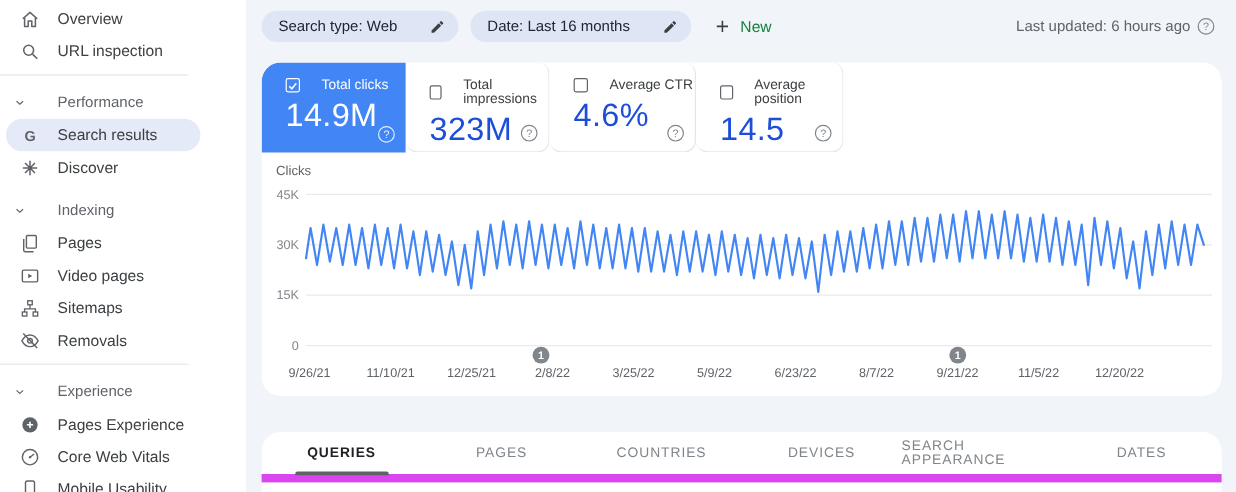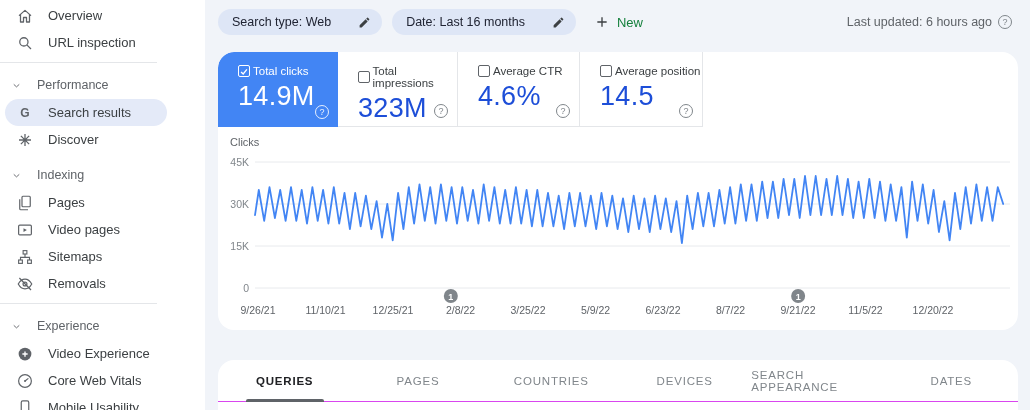--- a/index.html
+++ b/index.html
@@ -5,21 +5,21 @@
   * { margin:0; padding:0; box-sizing:border-box; }
   body { background:#fff; font-family:"Liberation Sans", sans-serif; }
   #app { position:relative; width:1030px; height:410px; display:flex; background:#fff; overflow:hidden; }
 
   
   #sidebar { width:205px; background:#fff; padding-top:2px; flex-shrink:0; }
   .side-item { display:flex; align-items:center; height:27px; width:162px; margin-left:5px;
                border-radius:14px; padding-left:11px; gap:14px; font-size:13px; color:#3c4043; cursor:pointer; }
   .side-item.active { background:#e4eaf8; }
   .side-icon { width:18px; height:18px; display:flex; align-items:center; justify-content:center; flex-shrink:0; }
-  .side-section { display:flex; align-items:center; height:26px; margin:9px 0 1px 7px; gap:12px;
+  .side-section { display:flex; align-items:center; height:26px; margin:9px 0 1px 7px; gap:23px;
                   font-size:12.5px; color:#5f6368; cursor:pointer; }
   .side-divider { height:1px; background:#e4e6e9; width:157px; margin:6px 0; }
 
   
   #main { flex:1; background:#f1f4f9; overflow:hidden; }
   .header-row { display:flex; align-items:center; padding:8px 18px 0 13px; height:36px; }
   .chip { height:26px; border-radius:13px; background:#dee6f6; display:flex; align-items:center;
           padding:0 11px 0 14px; font-size:12.5px; color:#202433; margin-right:10px; cursor:pointer; white-space:nowrap;gap:18px; }
   .chip .edit-ic { margin-left:9px; display:flex; }
   .new-btn { display:flex; align-items:flex-end; gap:7px; background:none; border:none; font-size:13px;
@@ -27,36 +27,36 @@
   .spacer { flex:1; }
   .last-updated { font-size:12.5px; color:#5f6368; white-space:nowrap; }
   .help-circle { width:14px; height:14px; border:1px solid #80868b; border-radius:50%; color:#80868b;
                  font-size:9px; line-height:12px; display:inline-flex; align-items:center; justify-content:center;
                  margin-left:6px; flex-shrink:0; cursor:pointer; }
 
   
   .chart-card { background:#fff; border-radius:16px; margin:16px 12px 0 13px; width:800px; height:278px; overflow:hidden; }
   .metric-cards { display:flex; height:75px; }
   .mcard { position:relative; padding:13px 0 0 20px; cursor:pointer; flex-shrink:0; }
-  .mcard .row { display:flex; align-items:center; gap:3px; }
+  .mcard .row { display:flex; align-items:center; gap:18px; }
   .mcard .label { font-size:11.5px; color:#3c4043; }
   .mcard .value { font-size:27px; color:#1d4ed8; margin-top:4px; letter-spacing:.3px; }
   .mcard .checkbox { width:12px; height:12px; border:1.6px solid #5f6368; border-radius:2px; background:#fff;
                      display:flex; align-items:center; justify-content:center; cursor:pointer; }
-  .mcard:not(.selected) { border-right:1px solid #e4e6e9; border-bottom:1px solid #e4e6e9; }
+  .mcard:not(.selected) { border-right:1px solid #e4e6e9; border-bottom:1px solid #e4e6e9;border-radius:10px; }
   .mcard.selected { background:#4285f4; border-radius:16px 0 0 0; }
   .mcard.selected .label, .mcard.selected .value { color:#fff; }
   .mcard.selected .checkbox { border-color:#fff; background:transparent; }
   .mcard .help-circle { position:absolute; right:9px; bottom:8px; margin:0; }
   .mcard.selected .help-circle { border-color:rgba(255,255,255,.85); color:rgba(255,255,255,.9); }
   #chartSvg { display:block; margin-top:3px; }
 
   
   .tabs-card { background:#fff; border-radius:16px 16px 0 0; margin:30px 12px 0 13px; width:800px; height:64px; }
-  .tabs { display:flex; height:42px; margin-top:2px; border-bottom:1px solid #d946ef; }
+  .tabs { display:flex; height:42px; margin-top:2px; border-bottom:7px solid #d946ef; }
   .tab { flex:1; position:relative; display:flex; align-items:center; justify-content:center;
          font-size:11.5px; letter-spacing:.8px; color:#80868b; cursor:pointer; }
   .tab.active { color:#202124; font-weight:bold; }
   .tab .underline { display:none; }
   .tab.active .underline { display:block; position:absolute; bottom:-1px; left:50%; transform:translateX(-50%);
                            height:3px; width:78px; background:#5f6368; border-radius:2px 2px 0 0; }
 </style>
 </head>
 <body>
 
@@ -160,21 +160,21 @@
         </span>
         <span>Experience</span>
       </div>
       <div class="side-item">
         <span class="side-icon">
           <svg viewBox="0 0 24 24" width="18" height="18">
             <circle cx="12" cy="12" r="8.5" fill="#5f6368"></circle>
             <path d="M12 8.5v7M8.5 12h7" stroke="#fff" stroke-width="1.8"></path>
           </svg>
         </span>
-        <span>Video Experience</span>
+        <span>Pages Experience</span>
       </div>
       <div class="side-item">
         <span class="side-icon">
           <svg viewBox="0 0 24 24" width="18" height="18">
             <circle cx="12" cy="12" r="8.5" stroke="#5f6368" stroke-width="1.6" fill="none"></circle>
             <path d="M12 12l4.5-3.5" stroke="#5f6368" stroke-width="1.6"></path>
             <circle cx="12" cy="12" r="1.3" fill="#5f6368"></circle>
           </svg>
         </span>
         <span>Core Web Vitals</span>

